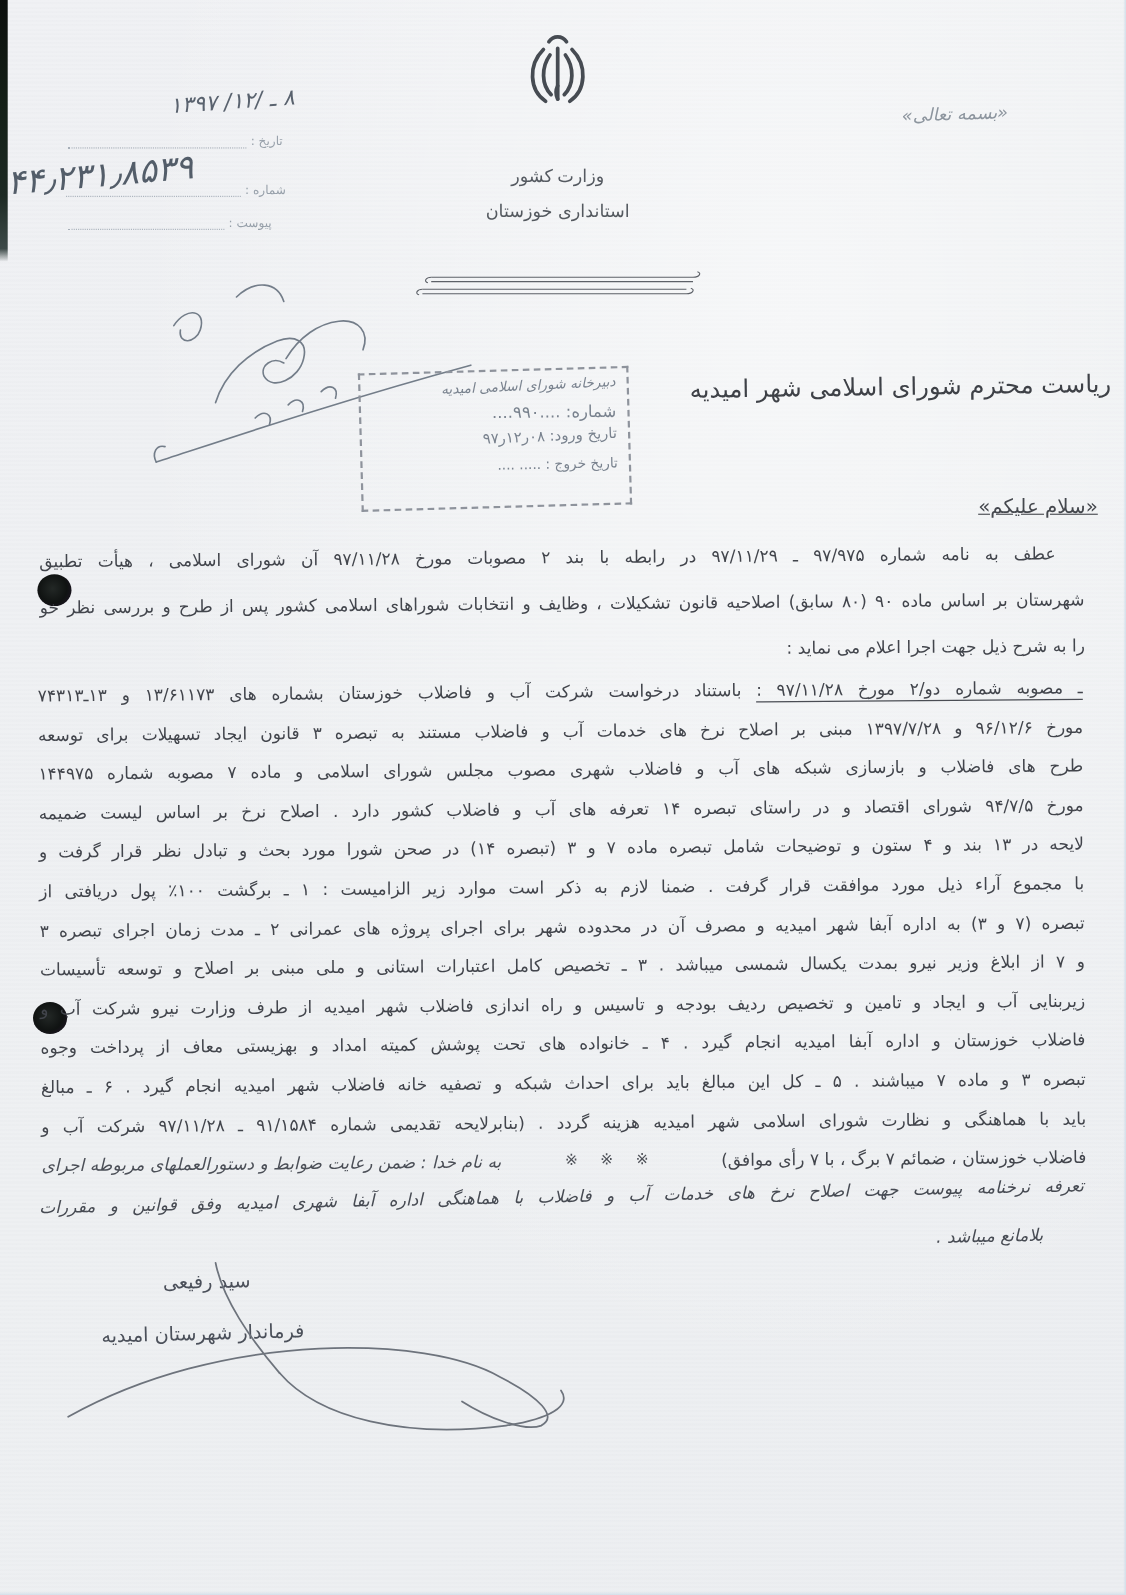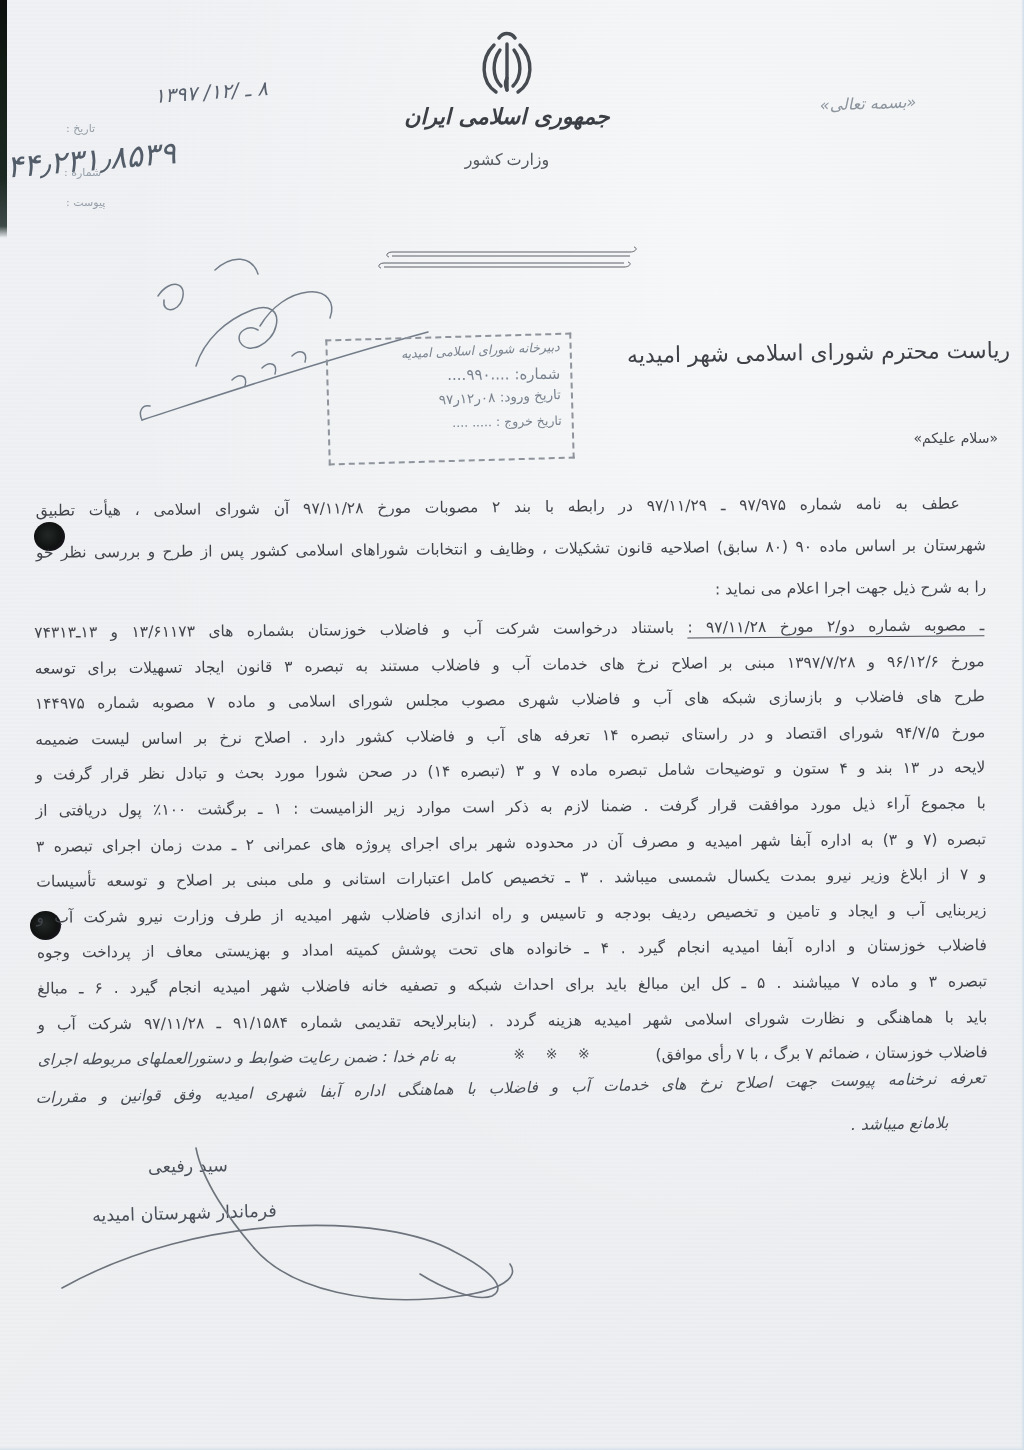--- a/index.html
+++ b/index.html
@@ -27,21 +27,21 @@
   .hole1{left:34px;top:522px;}
   .hole2{left:30px;top:911px;}
 
   
   .rtl{direction:rtl;unicode-bidi:embed;}
   .hand{color:#5b6570;font-style:italic;}
 
   
   .hw-date{position:absolute;left:38px;top:84px;width:230px;font-size:20px;
     letter-spacing:2px;transform:rotate(-4deg);color:#59626e;direction:rtl;}
-  .reg-row{position:absolute;display:flex;flex-direction:column;align-items:flex-end;direction:rtl;}
+  .reg-row{position:absolute;display:flex;flex-direction:row;align-items:flex-end;direction:rtl;}
   .reg-label{font-size:11px;color:#97a0aa;white-space:nowrap;margin-left:4px;}
   .reg-dots{flex:1;border-bottom:1.4px dotted #a6aeb8;height:10px;}
   .row-date{left:62px;top:122px;width:195px;}
   .hw-number{position:absolute;left:6px;top:138px;width:250px;font-size:31px;
     letter-spacing:1px;transform:rotate(-5deg);color:#535d69;direction:ltr;}
   .row-number{left:60px;top:166px;width:200px;text-align:right;}
   .row-attach{left:62px;top:196px;width:185px;justify-content:space-between;}
 
   
   .emblem{position:absolute;left:472px;top:28px;}
@@ -60,21 +60,21 @@
     padding:6px 10px;box-sizing:border-box;direction:rtl;color:#79828e;}
   .stamp div{white-space:nowrap;}
   .st1{font-size:12.5px;transform:rotate(-1deg);font-style:italic;}
   .st2{font-size:15px;margin-top:7px;transform:rotate(1deg);letter-spacing:2px;}
   .st3{font-size:13.5px;margin-top:7px;transform:rotate(-1deg);letter-spacing:1px;}
   .st4{font-size:12.5px;margin-top:8px;transform:rotate(0.5deg);}
 
   
   .to-line{position:absolute;right:14px;top:340px;font-size:22px;color:#3e4147;
     letter-spacing:.5px;transform:rotate(-0.8deg);direction:rtl;}
-  .salam{position:absolute;right:26px;top:430px;font-size:14px;color:#45484e;direction:rtl;}
+  .salam{position:absolute;right:26px;top:450px;font-size:18px;color:#45484e;direction:rtl;text-decoration:underline;}
 
   .para{position:absolute;left:36px;width:950px;direction:rtl;color:#42454c;
     font-size:15.5px;transform:rotate(-0.45deg);}
   .intro{top:486px;line-height:42px;}
   .mainp{top:612px;line-height:35.6px;}
   .jline{text-align:justify;text-align-last:justify;white-space:nowrap;}
   .nline{text-align:right;}
   .indent1{padding-right:26px;}
   .uline{border-bottom:1.2px solid #4a4d54;padding-bottom:1px;}
   .composite{display:flex;direction:rtl;justify-content:space-between;align-items:baseline;}
@@ -120,22 +120,22 @@
         <path d="M27,10 C31,4 39,4 43,10"></path>
         <path d="M35,16 L35,62"></path>
         <path d="M35,62 C33,58 33,54 35,50"></path>
         <path d="M28,22 C20,33 20,49 29,58"></path>
         <path d="M22,17 C8,31 9,54 24,64"></path>
         <path d="M42,22 C50,33 50,49 41,58"></path>
         <path d="M48,17 C62,31 61,54 46,64"></path>
       </g>
     </svg>
   </div>
-  <div class="h-center h-republic rtl">جمهوری اسلامی ایران</div>
   <div class="h-center h-ministry rtl">وزارت کشور</div>
+  <div class="h-center h-governorate rtl">استانداری خوزستان</div>
   <div class="h-ornament">
     <svg width="268" height="30" viewBox="0 0 268 30">
       <g stroke="#5d6168" stroke-width="1" fill="none">
         <path d="M14,8 H252 C258,8 260,4 256,3"></path>
         <path d="M14,12 H252"></path>
         <path d="M14,8 C9,8 7,12 11,13"></path>
         <path d="M6,19 H246"></path>
         <path d="M6,23 H246 C252,23 254,19 250,18"></path>
         <path d="M6,19 C1,19 -1,23 3,24"></path>
       </g>

